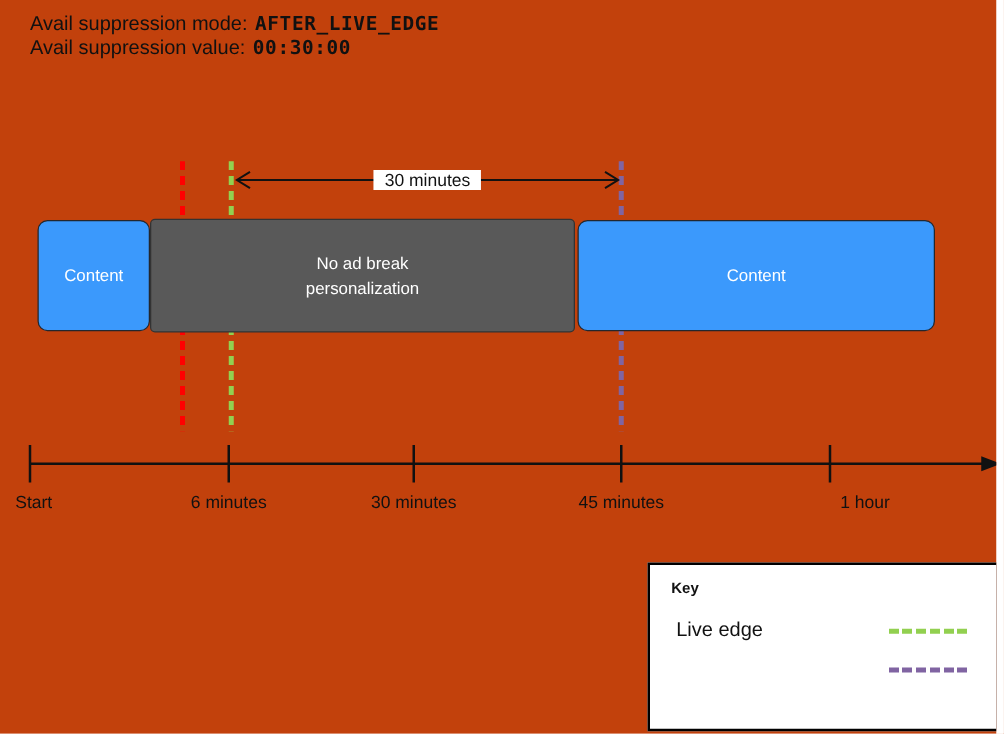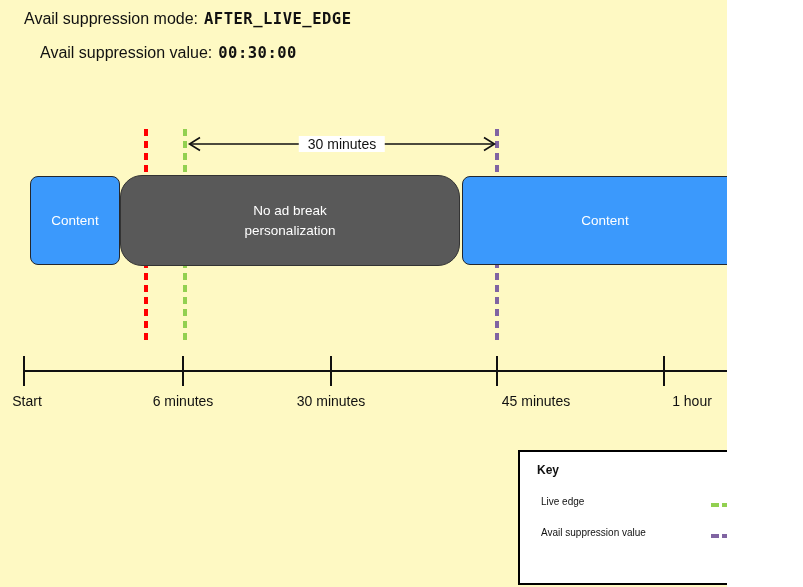--- a/index.html
+++ b/index.html
@@ -1,60 +1,60 @@
 <!DOCTYPE html>
 <html><head>
 <meta charset="utf-8">
 <style>
   * { margin:0; padding:0; box-sizing:border-box; }
   html,body { background:#ffffff; }
   body { font-family:"Liberation Sans", sans-serif; color:#000; }
-  .canvas { position:relative; width:727px; height:587px; background:#fef9c3; overflow:hidden; }
+  .canvas { position:relative; width:797px; height:587px; background:#c2410c; overflow:hidden; }
 
   
   .hdr-line { position:absolute; left:24px; font-size:16px; color:#111; white-space:nowrap; }
   .hdr-line.l1 { top:10px; }
-  .hdr-line.l2 { top:44px;margin-left:16px; }
+  .hdr-line.l2 { top:29px; }
   .mono { font-family:"DejaVu Sans Mono","Liberation Mono",monospace; font-weight:600; font-size:15.5px; margin-left:6px; letter-spacing:0.5px; }
 
   
   .vline { position:absolute; top:129px; height:216px; width:4px; z-index:1; }
   .vline.red    { left:144px; background:repeating-linear-gradient(180deg,#ff0000 0 7px,transparent 7px 12px); }
   .vline.green  { left:183px; background:repeating-linear-gradient(180deg,#92d050 0 7px,transparent 7px 12px); }
   .vline.purple { left:495px; background:repeating-linear-gradient(180deg,#8064a2 0 7px,transparent 7px 12px); }
 
   
   .dur-arrow { position:absolute; left:187px; top:134px; width:310px; height:20px; z-index:3; }
   .dur-arrow svg { position:absolute; left:0; top:0; }
   .dur-label { position:absolute; left:50%; top:50%; transform:translate(-50%,-50%); background:#fff; padding:0 9px; font-size:14px; color:#111; white-space:nowrap; }
 
   
   .box { position:absolute; top:176px; height:89px; z-index:2; display:flex; align-items:center; justify-content:center; text-align:center; color:#fff; font-size:13.5px; }
   .box.blue { background:#3b99fc; border:1.5px solid #23272e; border-radius:8px; }
-  .box.gray { background:#595959; border:1.5px solid #333333; border-radius:22px; top:175px; height:91px; }
+  .box.gray { background:#595959; border:1.5px solid #333333; border-radius:4px; top:175px; height:91px; }
   .box.b-left  { left:30px;  width:90px; }
   .box.b-mid   { left:120px; width:340px; }
   .box.b-right { left:462px; width:286px; }
   .box.b-mid span { display:inline-block; max-width:150px; line-height:1.45; }
 
   
   .axis-line { position:absolute; left:24px; top:370px; width:765px; height:2px; background:#111; }
   .axis-head { position:absolute; left:785px; top:365px; width:0; height:0;
                border-left:16px solid #111; border-top:6px solid transparent; border-bottom:6px solid transparent; }
   .tick { position:absolute; top:356px; width:2px; height:30px; background:#111; }
   .tick.t0 { left:23px; } .tick.t1 { left:182px; } .tick.t2 { left:330px; } .tick.t3 { left:496px; } .tick.t4 { left:663px; }
   .tick-label { position:absolute; top:393px; transform:translateX(-50%); font-size:14px; color:#111; white-space:nowrap; }
-  .tick-label.t0 { left:27px; } .tick-label.t1 { left:183px; } .tick-label.t2 { left:331px; } .tick-label.t3 { left:497px;margin-left:39px; } .tick-label.t4 { left:664px;margin-left:28px; }
+  .tick-label.t0 { left:27px; } .tick-label.t1 { left:183px; } .tick-label.t2 { left:331px; } .tick-label.t3 { left:497px; } .tick-label.t4 { left:664px;margin-left:28px; }
 
   
   .key-box { position:absolute; left:518px; top:450px; width:281px; height:135px; border:2px solid #000; background:#fff; }
   .key-title { position:absolute; left:17px; top:11px; font-size:12px; font-weight:bold; color:#111; }
   .key-row { position:absolute; left:0; width:100%; height:18px; }
   .key-row.r0 { top:44px; } .key-row.r1 { top:75px; } .key-row.r2 { top:106px; }
-  .key-label { position:absolute; left:21px; top:0; font-size:10px; color:#111; white-space:nowrap; }
+  .key-label { position:absolute; left:21px; top:0; font-size:16px; color:#111; white-space:nowrap; }
   .key-swatch { position:absolute; right:22px; top:7px; width:64px; height:4px; }
   .key-swatch.green  { background:repeating-linear-gradient(90deg,#92d050 0 8px,transparent 8px 11px); }
   .key-swatch.purple { background:repeating-linear-gradient(90deg,#8064a2 0 8px,transparent 8px 11px); }
   .key-swatch.red    { background:repeating-linear-gradient(90deg,#ff0000 0 8px,transparent 8px 11px); }
 </style>
 </head>
 <body>
 
 <div class="canvas">
 
@@ -101,18 +101,17 @@
   <div class="tick-label t3">45 minutes</div>
   <div class="tick-label t4">1 hour</div>
 
   <div class="key-box">
     <div class="key-title">Key</div>
     <div class="key-row r0">
       <span class="key-label">Live edge</span>
       <span class="key-swatch green"></span>
     </div>
     <div class="key-row r1">
-      <span class="key-label">Avail suppression value</span>
       <span class="key-swatch purple"></span>
     </div>
   </div>
 
 </div>
 
 </body></html>

